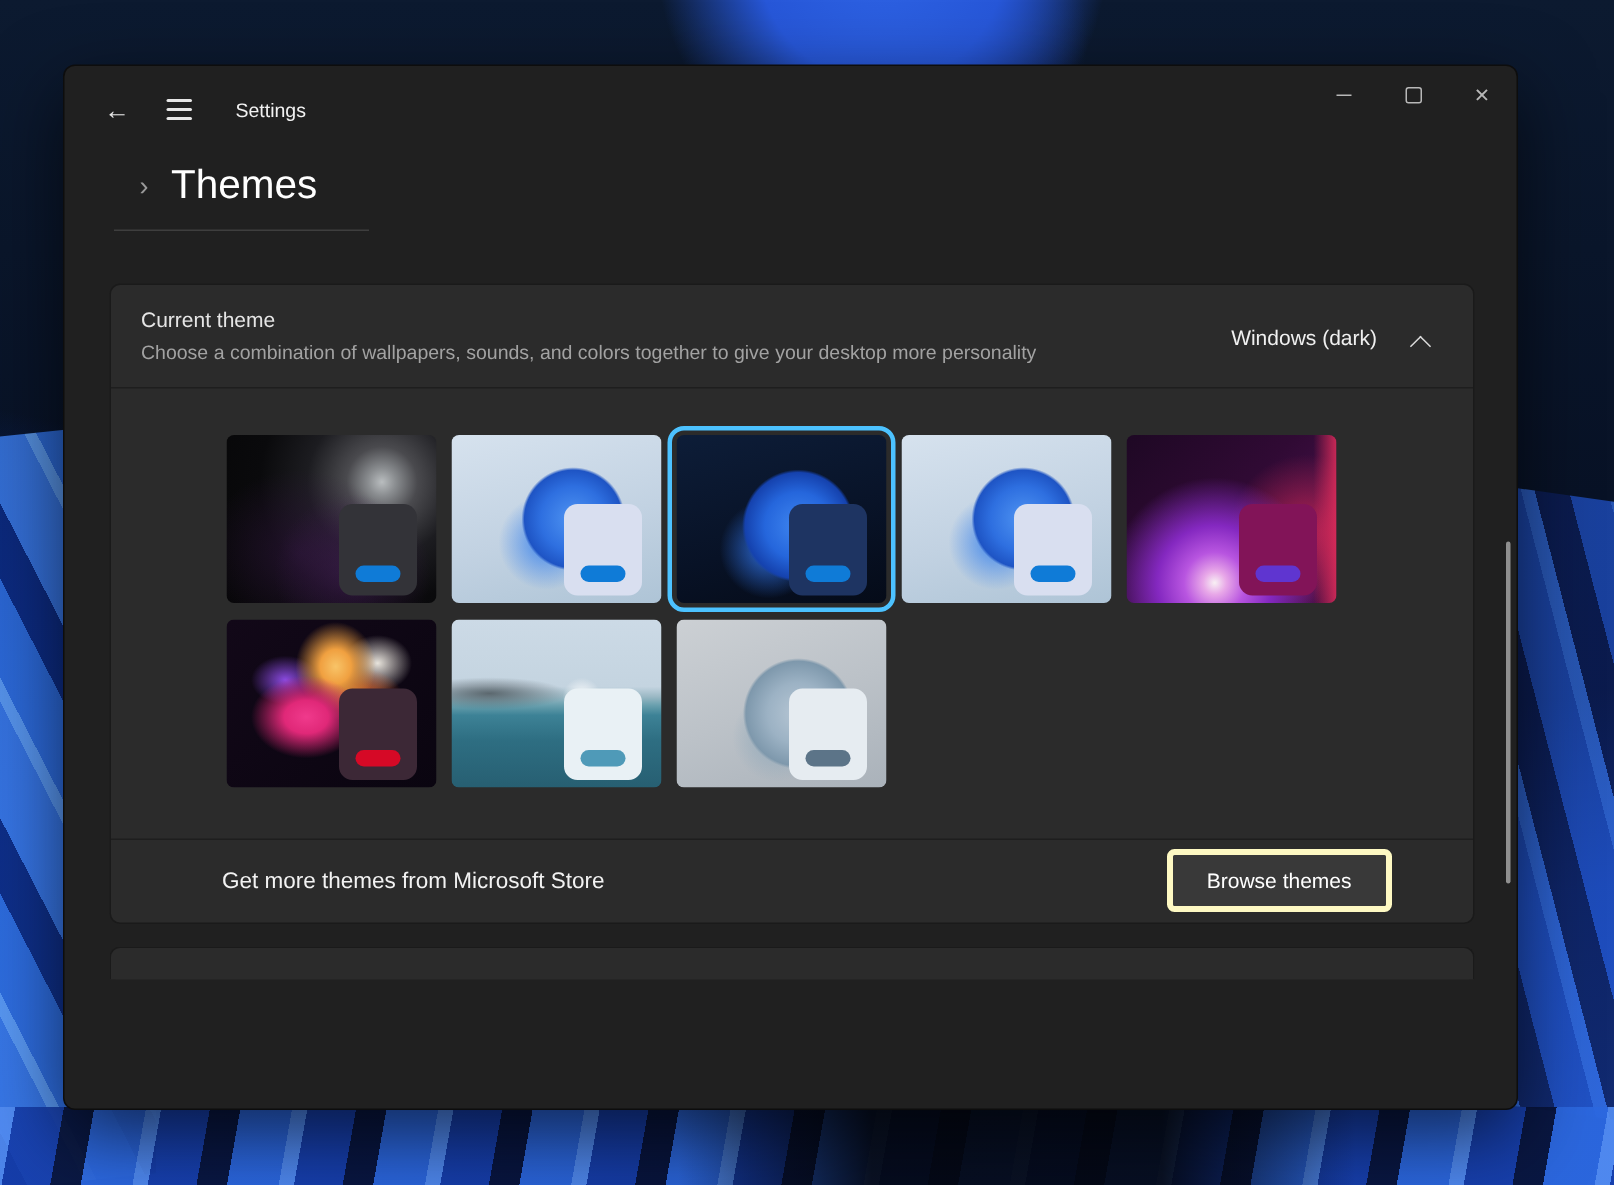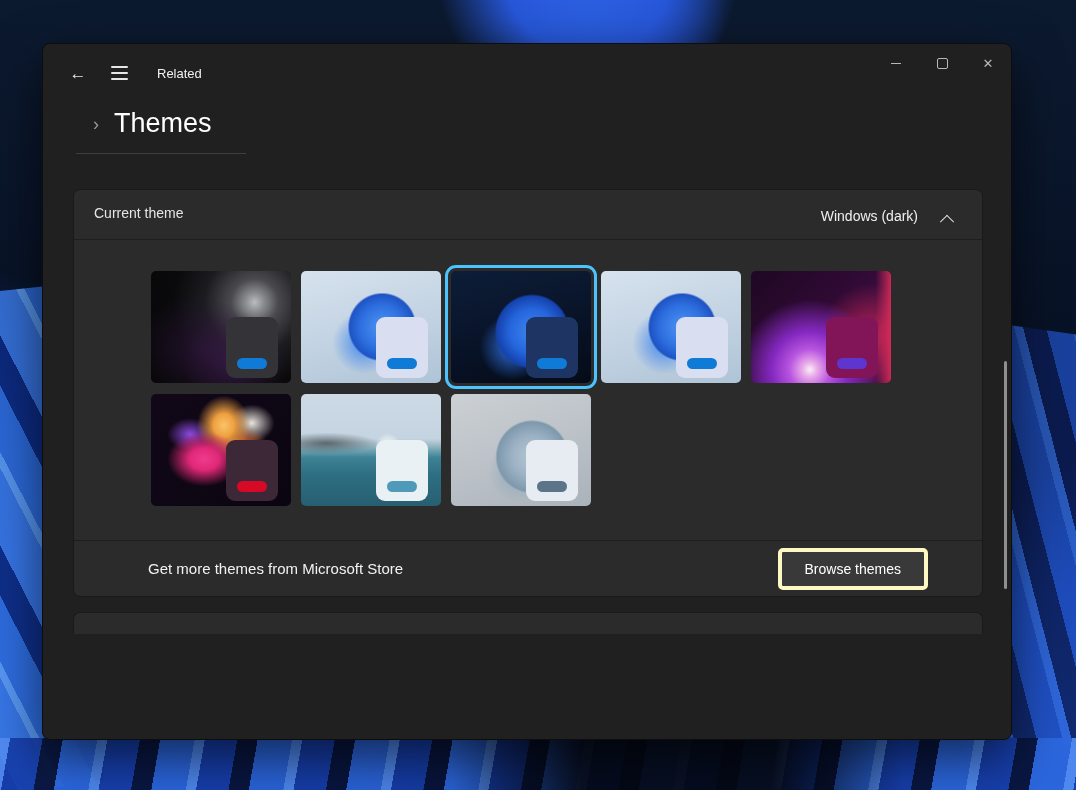--- a/index.html
+++ b/index.html
@@ -103,21 +103,21 @@
     <button class="nav-btn">
       <span class="back-glyph">←</span>
     </button>
     <button class="nav-btn">
       <span class="hamburger">
           <i></i>
           <i></i>
           <i></i>
         </span>
     </button>
-    <span class="app-title">Related</span>
+    <span class="app-title">Settings</span>
     <div class="win-controls">
       <button class="win-btn">
         <span class="min-glyph"></span>
       </button>
       <button class="win-btn">
         <span class="max-glyph"></span>
       </button>
       <button class="win-btn">
         <span class="close-glyph">✕</span>
       </button>
@@ -127,20 +127,21 @@
   <div class="breadcrumb">
     <span class="crumb-sep">›</span>
     <span class="crumb-current">Themes</span>
   </div>
   <div class="crumb-underline"></div>
 
   <div class="card">
     <div class="card-header">
       <div class="card-header-text">
         <p class="card-title">Current theme</p>
+        <p class="card-desc">Choose a combination of wallpapers, sounds, and colors together to give your desktop more personality</p>
       </div>
       <div class="card-header-right">
         <span class="theme-value">Windows (dark)</span>
         <span class="chev-up"></span>
       </div>
     </div>
     <div class="card-body">
       <div class="theme-grid" id="theme-grid">
           <div class="tile" style="background: radial-gradient(circle at 60% 82%, rgba(70, 30, 90, 0.55) 0%, rgba(70, 30, 90, 0) 42%), radial-gradient(at 35% 70%, rgba(48, 22, 62, 0.6) 0%, rgba(48, 22, 62, 0) 50%), radial-gradient(circle at 74% 28%, rgb(185, 189, 191) 0%, rgb(138, 141, 144) 7%, rgb(74, 74, 78) 18%, rgb(28, 28, 32) 38%, rgb(10, 10, 12) 62%, rgb(6, 6, 7) 100%);">
             <div class="tile-window" style="background: rgb(51, 51, 56);">

